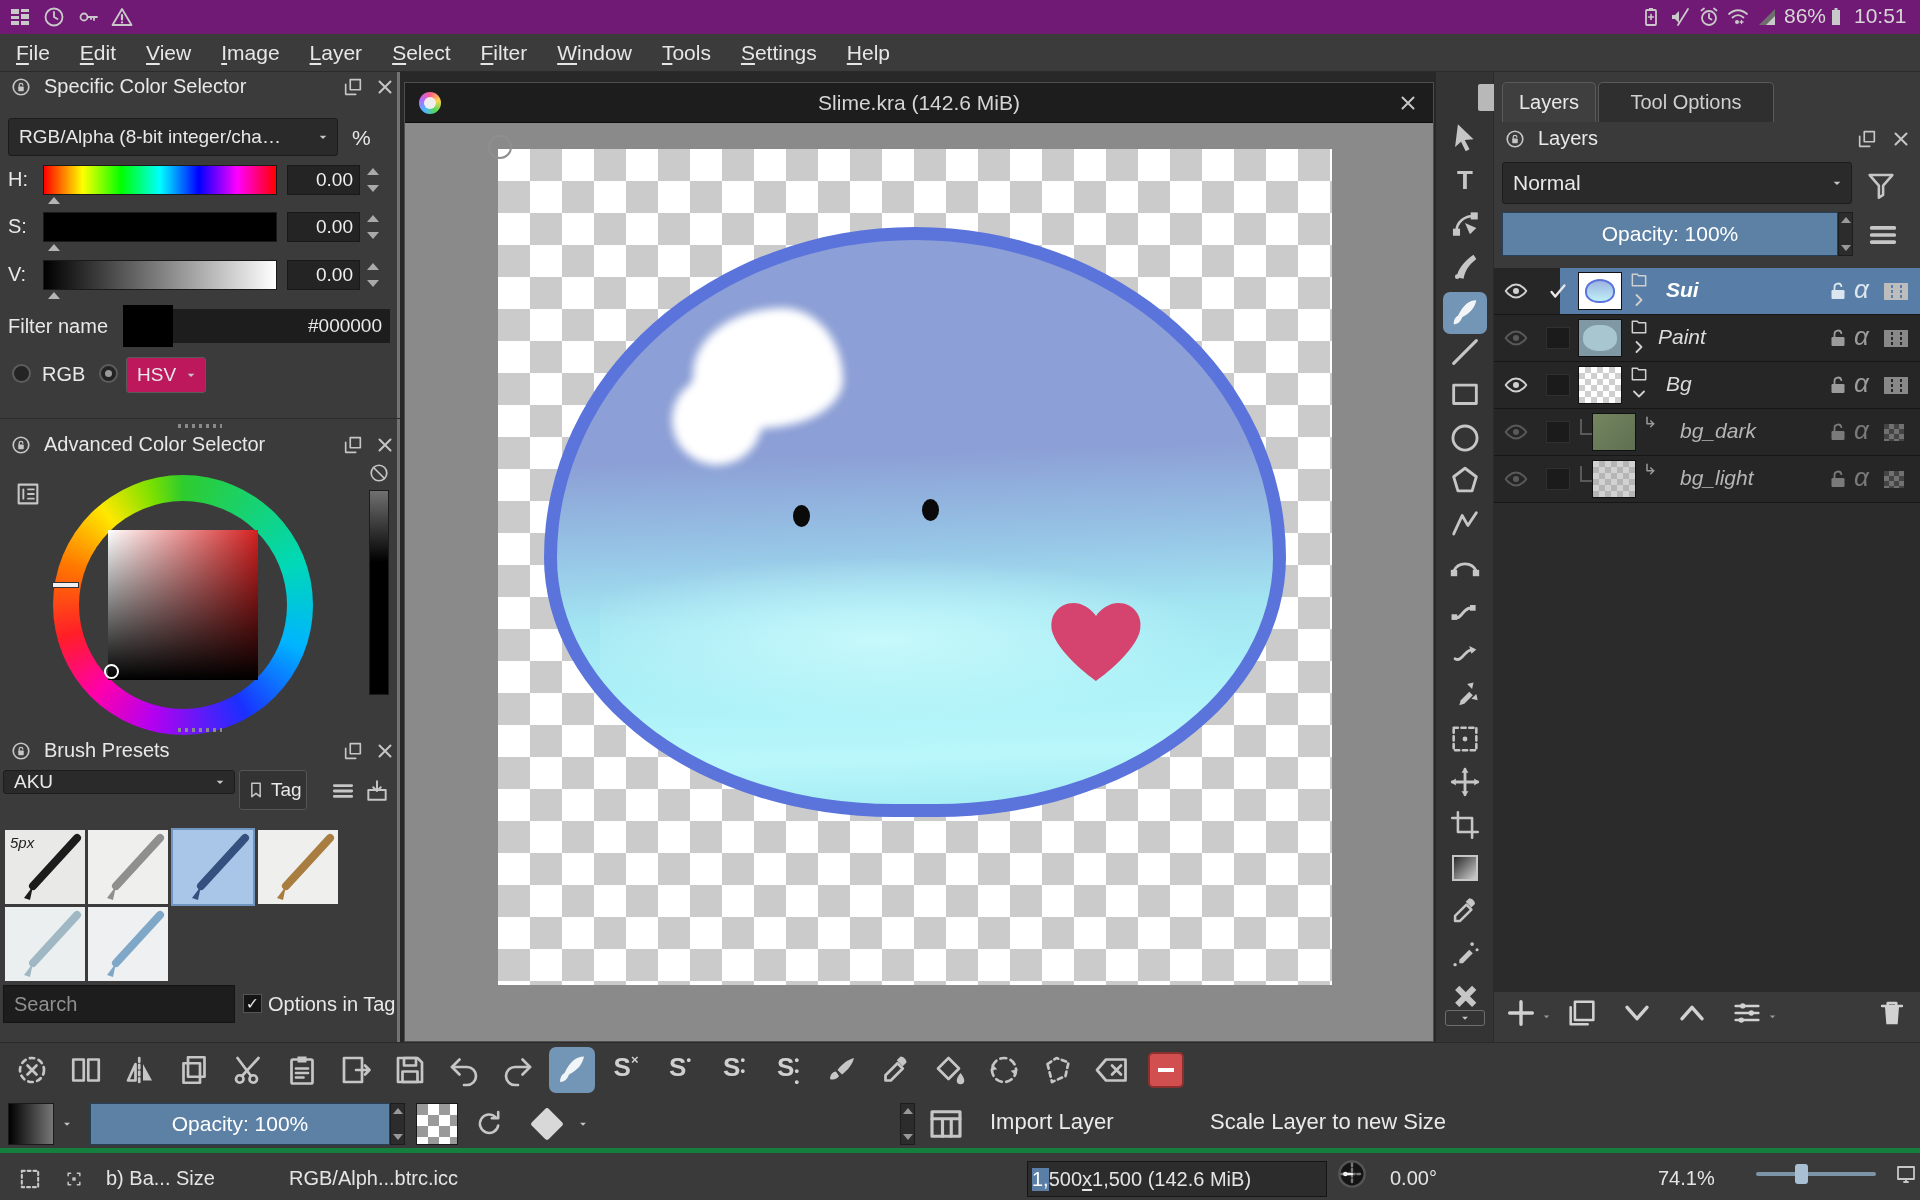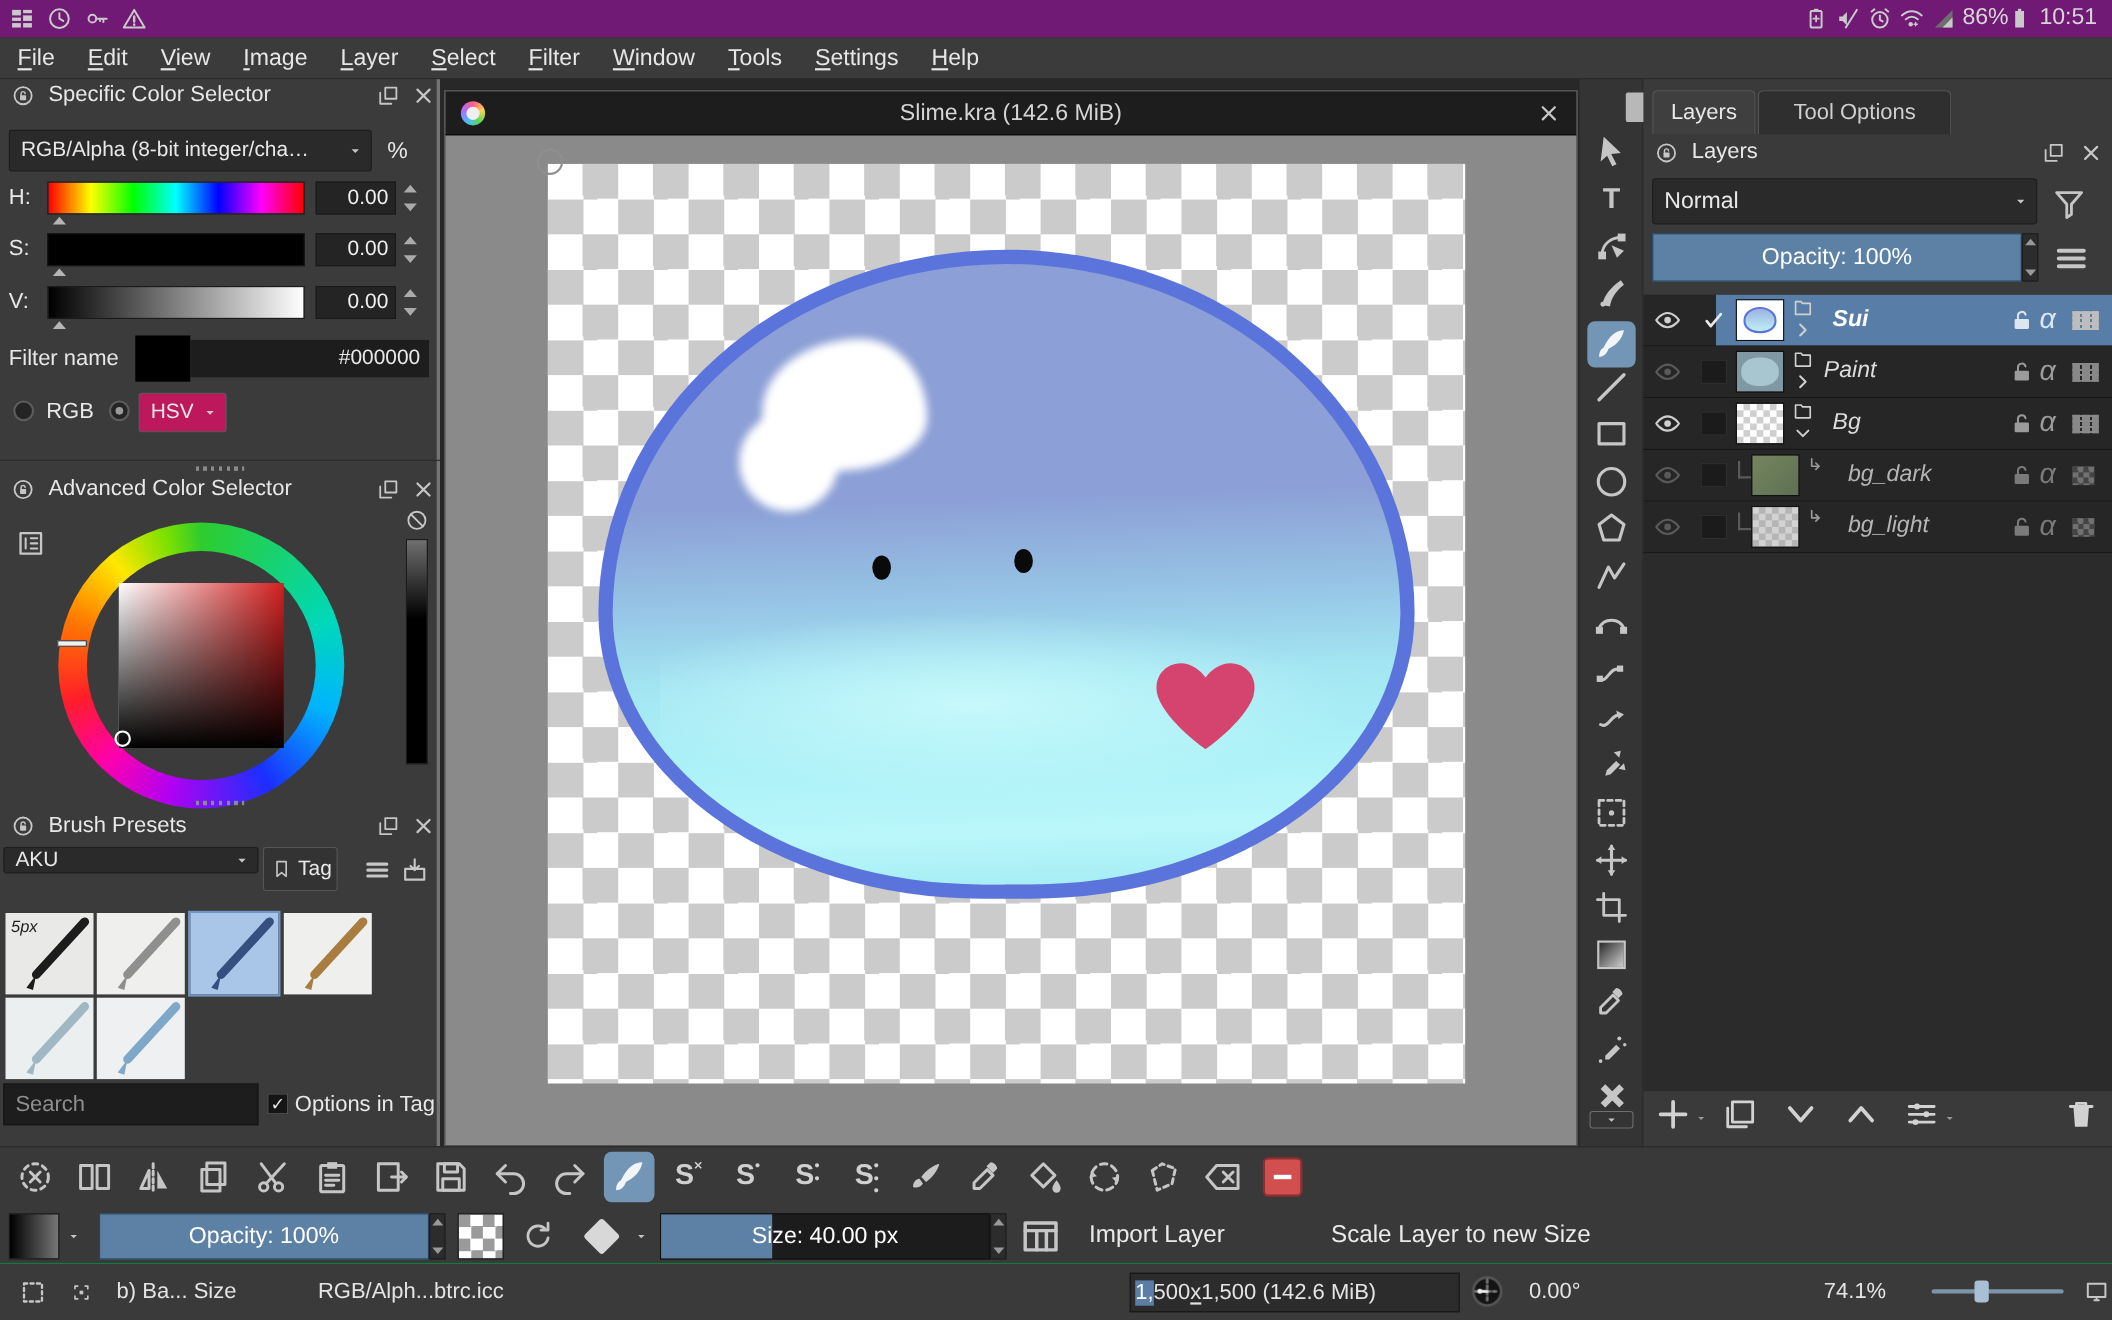--- a/index.html
+++ b/index.html
@@ -150,21 +150,21 @@
     background:linear-gradient(90deg,#000 , #777), repeating-conic-gradient(#444 0% 25%, #222 0% 50%);
     background-blend-mode:normal; }
   #checker-chip { position:absolute; left:416px; top:60px; width:42px; height:42px;
     background:repeating-conic-gradient(#ffffff 0% 25%, #9a9a9a 0% 50%); background-size:22px 22px;
     border:1px solid #1a1a1a; }
   #eraser-chip { position:absolute; left:530px; top:64px; width:34px; height:34px; }
   #eraser-chip .diamond { width:24px; height:24px; margin:5px; background:#d8d8d8; border-radius:3px;
     transform:rotate(45deg); }
   .btext { position:absolute; top:66px; color:#eaeaea; font-size:22px; }
 
-  #statusbar { left:0; top:1148px; width:1920px; height:52px; background:#3a3a3a; border-top:1px solid #15803d;padding-left:16px; }
+  #statusbar { left:0; top:1148px; width:1920px; height:52px; background:#3a3a3a; border-top:5px solid #15803d;padding-left:16px; }
   .st-txt { position:absolute; top:14px; color:#e4e4e4; font-size:20px; }
   #dimfield { position:absolute; left:1027px; top:8px; width:300px; height:36px; background:#2c2c2c;
     border:1px solid #161616; color:#e4e4e4; font-size:20px; display:flex; align-items:center; padding-left:4px; }
   #dimfield .sel { background:#5a7ea6; color:#fff; }
   #dimfield .und { text-decoration:underline; text-underline-offset:3px; }
   #zoomslider-track { position:absolute; left:1756px; top:1172px; width:120px; height:4px; background:#7d94a8; border-radius:2px; }
   #zoomslider-handle { position:absolute; left:1795px; top:1164px; width:13px; height:20px; background:#a9bfd3; border-radius:3px; }
 </style>
 </head>
 <body>
@@ -1017,24 +1017,20 @@
       </div>
     <div id="eraser-chip">
         <div class="diamond"></div>
       </div>
     <div class="dd-small icon" style="left:576px; top:74px">
         <svg viewBox="0 0 24 24" fill="none" stroke="currentColor" stroke-width="1.8" stroke-linecap="round" stroke-linejoin="round">
           <path d="M7 10l5 5 5-5z" fill="currentColor" stroke="none"></path>
         </svg>
       </div>
 
-    <div class="abs" style="left:600px; top:60px; width:300px; height:42px; background:#1c1c1c; border:1px solid #111">
-      <div id="size-fill" style="position: absolute; left: 0px; top: 0px; bottom: 0px; background: rgb(92, 129, 165); width: 34%;"></div>
-      <div style="position:absolute; width:100%; height:100%; display:flex; align-items:center; justify-content:center; color:#fff; font-size:21px">Size: 40.00 px</div>
-    </div>
     <div class="slider-spin" style="left:900px; top:60px; height:42px">
         <i class="up"></i>
         <i class="dn"></i>
       </div>
     <div class="hdr-ic icon" style="left:924px; top:60px; width:44px; height:42px">
         <svg viewBox="0 0 24 24" fill="none" stroke="currentColor" stroke-width="1.8" stroke-linecap="round" stroke-linejoin="round">
           <rect x="4" y="5" width="16" height="14"></rect>
           <path d="M4 9h16M10 9v10M15 9v10"></path>
         </svg>
       </div>

